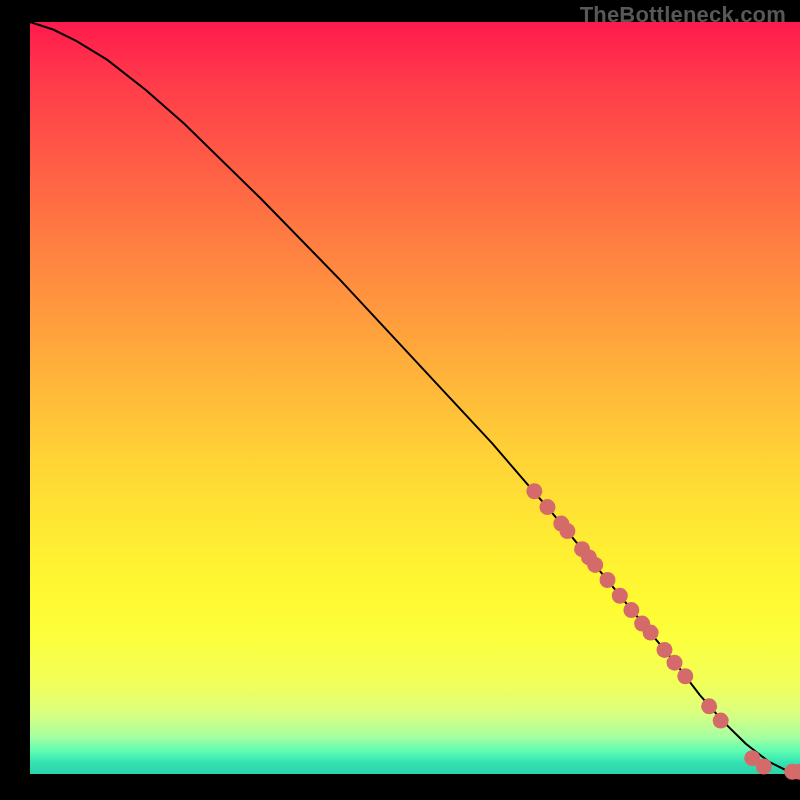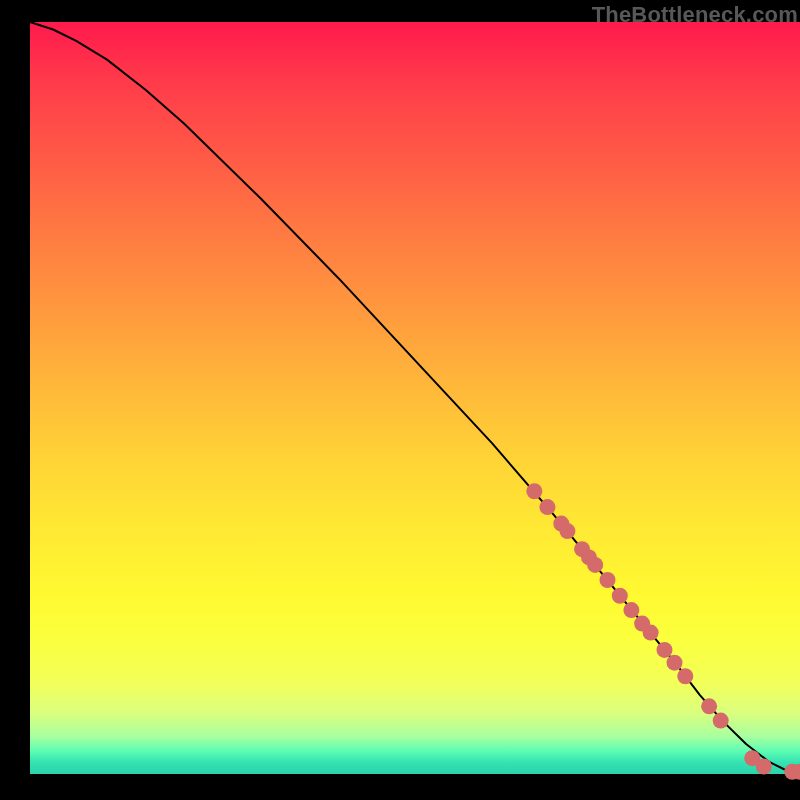--- a/index.html
+++ b/index.html
@@ -34,21 +34,21 @@
       #f2ff5a 88%,
       #d9ff80 92%,
       #a8ffa0 95%,
       #5bfcb3 97%,
       #33e2b2 98.5%,
       #2bd3a9 100%);
   }
   .brand {
     position: absolute;
     top: 2px;
-    right: 2px;
+    right: 14px;
     font-family: Arial, Helvetica, sans-serif;
     font-size: 22px;
     color: #585858;
     letter-spacing: 0.2px;
     font-weight: 600;
   }
   svg.curve {
     position: absolute;
     left: 0; top: 0;
     width: 100%; height: 100%;

